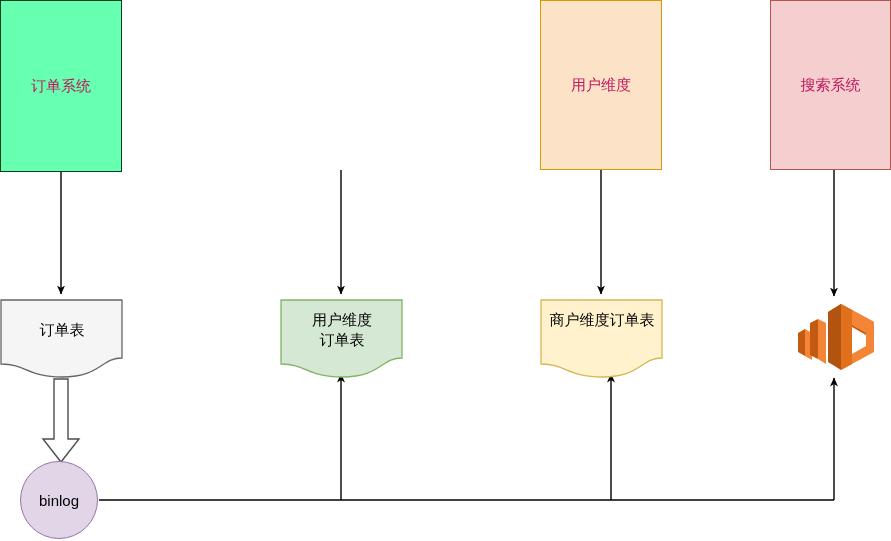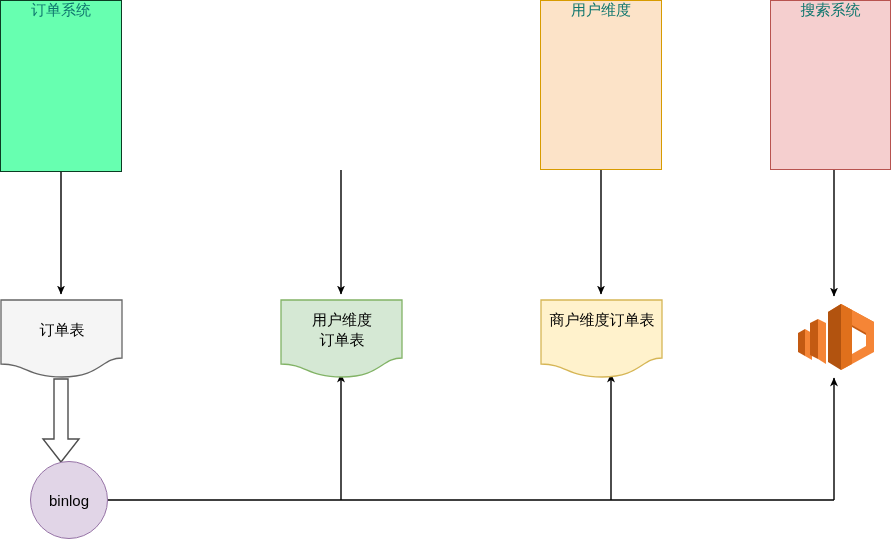--- a/index.html
+++ b/index.html
@@ -14,23 +14,24 @@
     position: relative;
     width: 891px;
     height: 541px;
     background: #ffffff;
     overflow: hidden;
   }
   .node {
     position: absolute;
     box-sizing: border-box;
     display: flex;
+    align-items: center;
     justify-content: center;
     text-align: center;
-    color: #0f766e;
+    color: #be185d;
     line-height: 1.25;
     user-select: none;
     font-family: Liberation Serif, serif;
   }
   .sysbox {
     font-size: 15px;
   }
   .doc-wrap {
     position: absolute;
   }
@@ -177,17 +178,17 @@
 
       <polygon points="56,30 70,38 70,50 56,58" fill="#ffffff"></polygon>
 
       <polygon points="54,28 70,37 70,39 56,31" fill="#C35A12"></polygon>
       <polygon points="54,28 56,31 56,58 54,60" fill="#C35A12"></polygon>
 
       <polygon points="45,8 56,14 56,68 45,74" fill="#E0701C"></polygon>
     </svg>
   </div>
 
-  <div class="circle-node" style="left:30px; top:461px; width:78px; height:78px; background:#E1D5E7; border:1.3px solid #9673A6;">
+  <div class="circle-node" style="left:20px; top:461px; width:78px; height:78px; background:#E1D5E7; border:1.3px solid #9673A6;">
     <span>binlog</span>
   </div>
 
 </div>
 
 </body></html>

